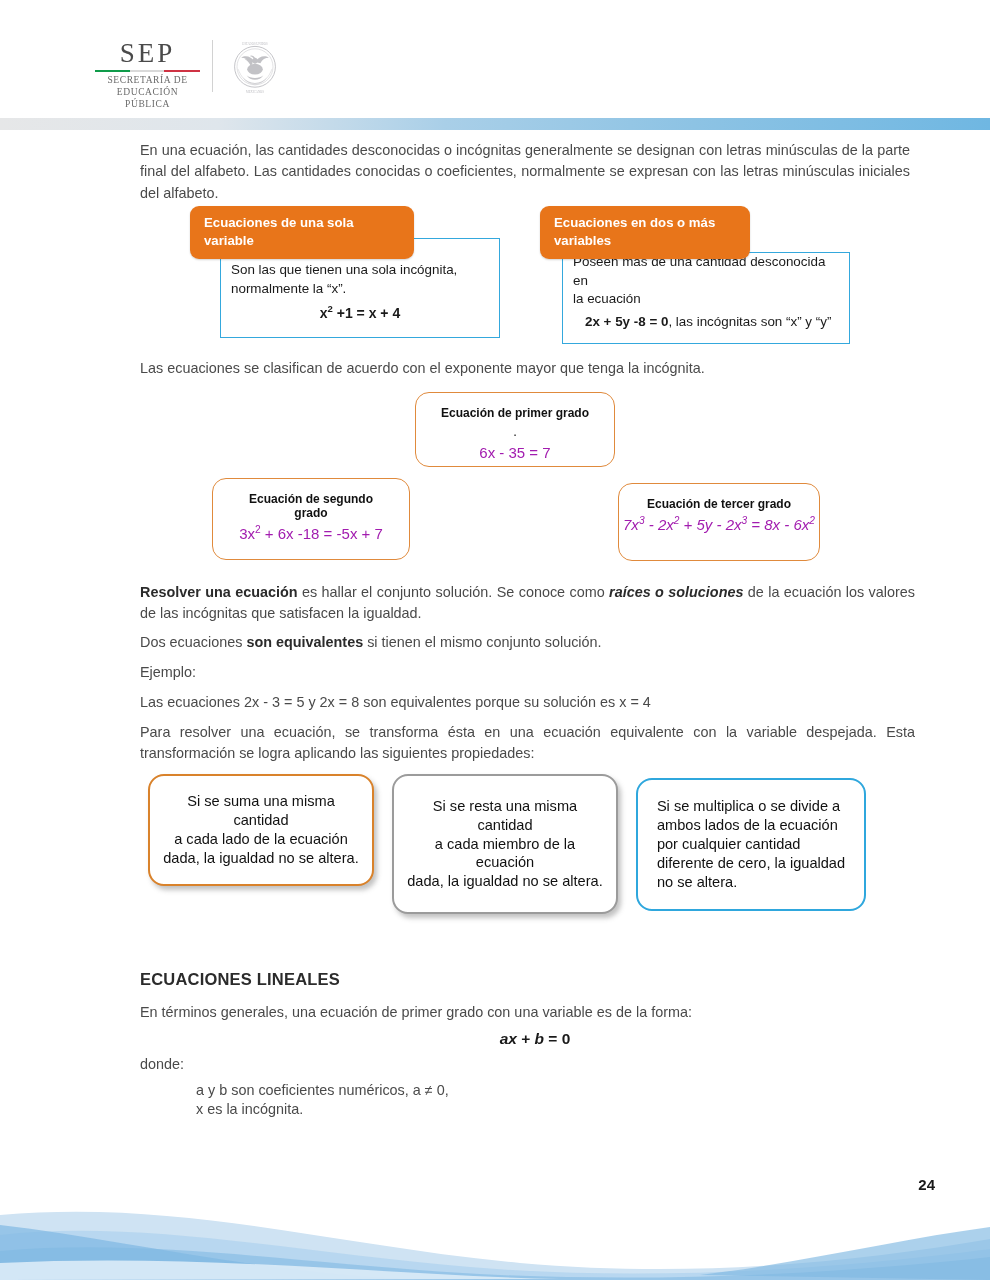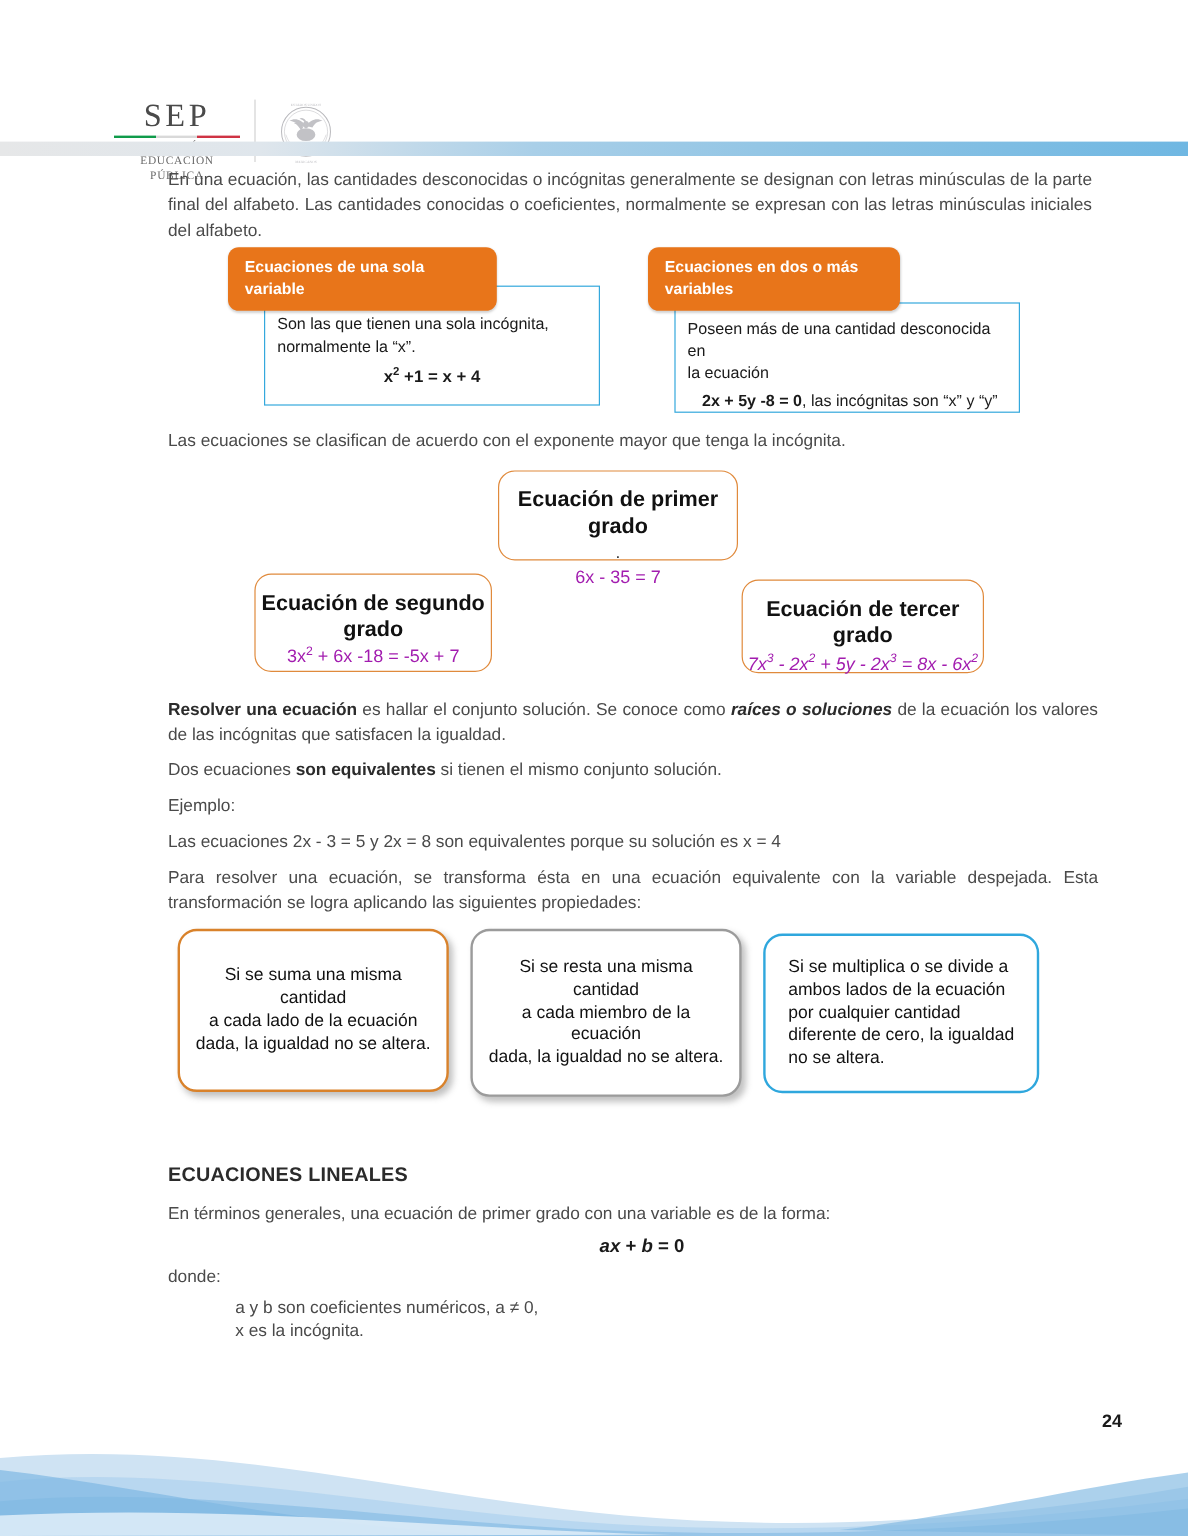--- a/index.html
+++ b/index.html
@@ -12,21 +12,20 @@
     color: #3b3b3b;
     position: relative;
     overflow: hidden;
   }
 
   
   .header {
     position: relative;
     height: 112px;
     background: #ffffff;
-    margin-top: 43px;
   }
   .sep-logo {
     position: absolute;
     left: 95px;
     top: 40px;
     width: 105px;
     text-align: center;
   }
   .sep-word {
     font-family: "Liberation Serif", serif;
@@ -144,21 +143,21 @@
 
   
   .degbox {
     position: absolute;
     border: 1.8px solid #e08a3c;
     border-radius: 14px;
     background: #ffffff;
     text-align: center;
   }
   .degbox .title {
-    font-size: 18px;
+    font-size: 12px;
     font-weight: bold;
     color: #111111;
     line-height: 1.2;
   }
   .degbox .eq {
     font-size: 15px;
     color: #a21caf;
     line-height: 1.3;
   }
   .degbox .dot {
@@ -280,21 +279,21 @@
       <div class="txt">normalmente la “x”.</div>
       <div class="eq" style="text-align:center; margin-top:7px;">
         <span>x</span><sup>2</sup><span> +1 = x + 4</span>
       </div>
     </div>
     <div class="tab" style="width:224px;">Ecuaciones de una sola variable</div>
   </div>
 
   <div class="callout" style="left:540px; top:76px; width:320px; height:145px;">
     <div class="body" style="left:22px; top:46px; width:288px; height:92px;">
-      <div class="txt" style="margin-top:12px;">Poseen más de una cantidad desconocida en</div>
+      <div class="txt" style="">Poseen más de una cantidad desconocida en</div>
       <div class="txt">la ecuación</div>
       <div class="txt" style="margin-top:4px; padding-left:22px;">
         <b>2x + 5y -8 = 0</b><span>, las incógnitas son “x” y “y”</span>
       </div>
     </div>
     <div class="tab" style="width:210px;">
       <div>Ecuaciones en dos o más</div>
       <div>variables</div>
     </div>
   </div>
@@ -329,21 +328,21 @@
   <div class="para nojust" style="left:140px; top:502px; width:775px;">
     <span>Dos ecuaciones </span><b>son equivalentes</b><span> si tienen el mismo conjunto solución.</span>
   </div>
 
   <div class="para nojust" style="left:140px; top:532px; width:775px;">Ejemplo:</div>
 
   <div class="para nojust" style="left:140px; top:562px; width:775px;">Las ecuaciones 2x - 3 = 5 y 2x = 8 son equivalentes porque su solución es x = 4</div>
 
   <div class="para" style="left:140px; top:592px; width:775px;">Para resolver una ecuación, se transforma ésta en una ecuación equivalente con la variable despejada. Esta transformación se logra aplicando las siguientes propiedades:</div>
 
-  <div class="propbox orange" style="left:148px; top:644px; width:226px; height:136px;">
+  <div class="propbox orange" style="left:148px; top:644px; width:226px; height:112px;">
     <div class="ptxt">
       <div>Si se suma una misma cantidad</div>
       <div>a cada lado de la ecuación</div>
       <div>dada, la igualdad no se altera.</div>
     </div>
   </div>
 
   <div class="propbox gray" style="left:392px; top:644px; width:226px; height:140px;">
     <div class="ptxt">
       <div>Si se resta una misma cantidad</div>

